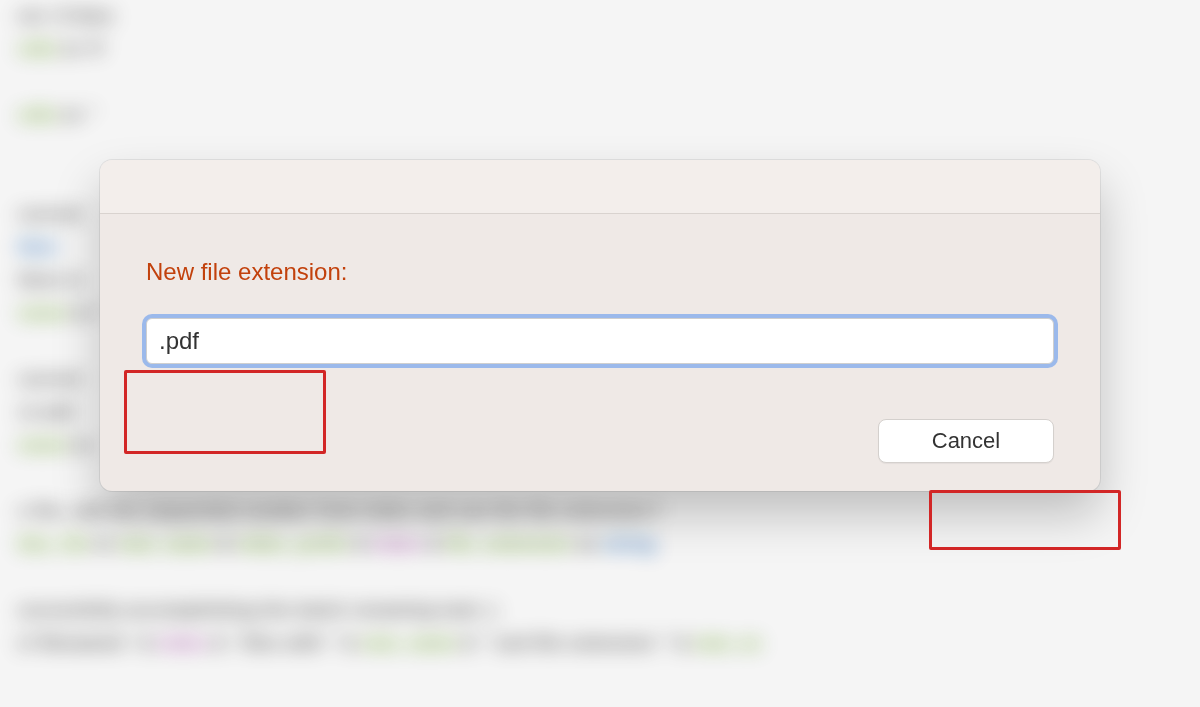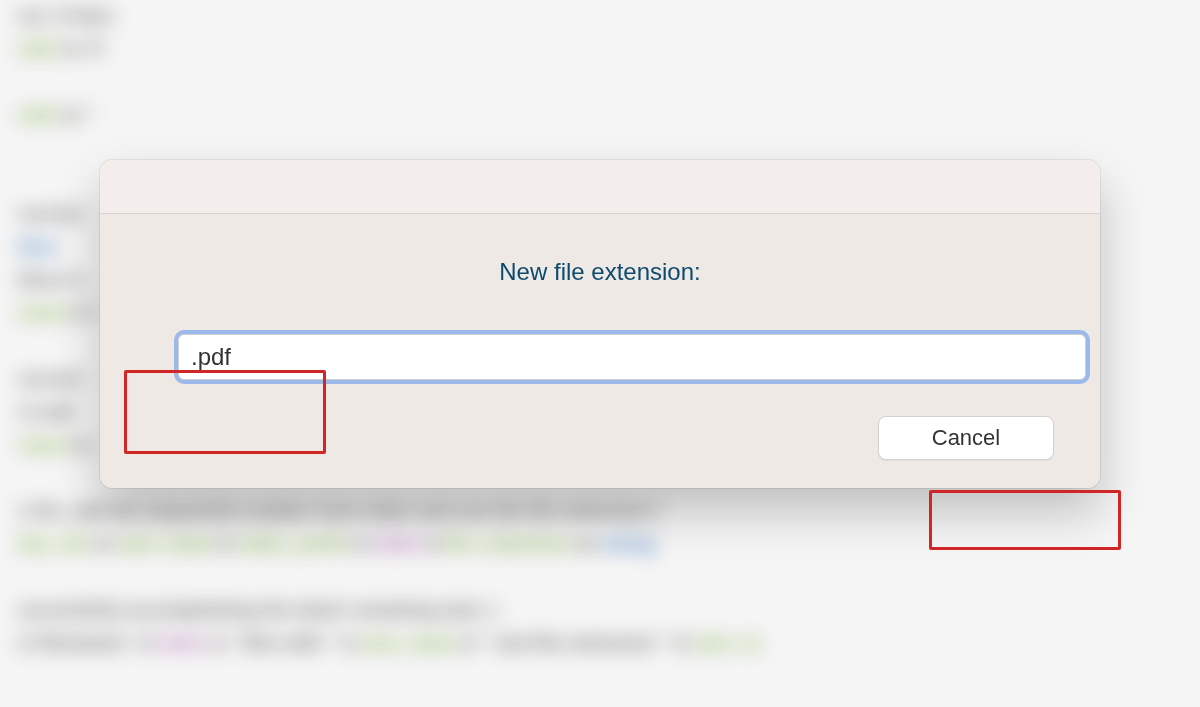--- a/index.html
+++ b/index.html
@@ -52,41 +52,39 @@
       background: #f3eeeb;
       border-bottom: 1px solid #d9d3cf;
     }
 
     .dialog-body {
       padding: 44px 46px 28px 46px;
     }
 
     .prompt-label {
       font-size: 24px;
-      color: #0c4a6e;
-      margin-bottom: 48px;
-      text-align: center;
+      color: #c2410c;
+      margin-bottom: 32px;
     }
 
     .input-wrapper {
       position: relative;
     }
 
     .text-input {
       width: 100%;
       height: 46px;
       font-size: 24px;
       padding: 4px 12px;
       border: 1px solid #cfcfcf;
       border-radius: 6px;
       background: #ffffff;
       color: #333;
       outline: none;
       box-shadow: 0 0 0 4px rgba(86,145,238,0.55);
-      margin-left: 32px;
     }
 
     .button-row {
       display: flex;
       justify-content: flex-end;
       gap: 24px;
       margin-top: 36px;
     }
 
     .btn {
@@ -96,20 +94,21 @@
       border-radius: 8px;
       cursor: pointer;
       font-family: inherit;
     }
 
     .btn-cancel {
       background: #ffffff;
       color: #333333;
       border: 1px solid #d4d0cd;
       box-shadow: 0 1px 1px rgba(0,0,0,0.05);
+      margin-top: 19px;
     }
 
     .btn-ok {
       background: linear-gradient(#2f8bff, #0a6ff8);
       color: #ffffff;
       border: 1px solid #0867e8;
     }
 
     .highlight-ok {
       position: absolute;

